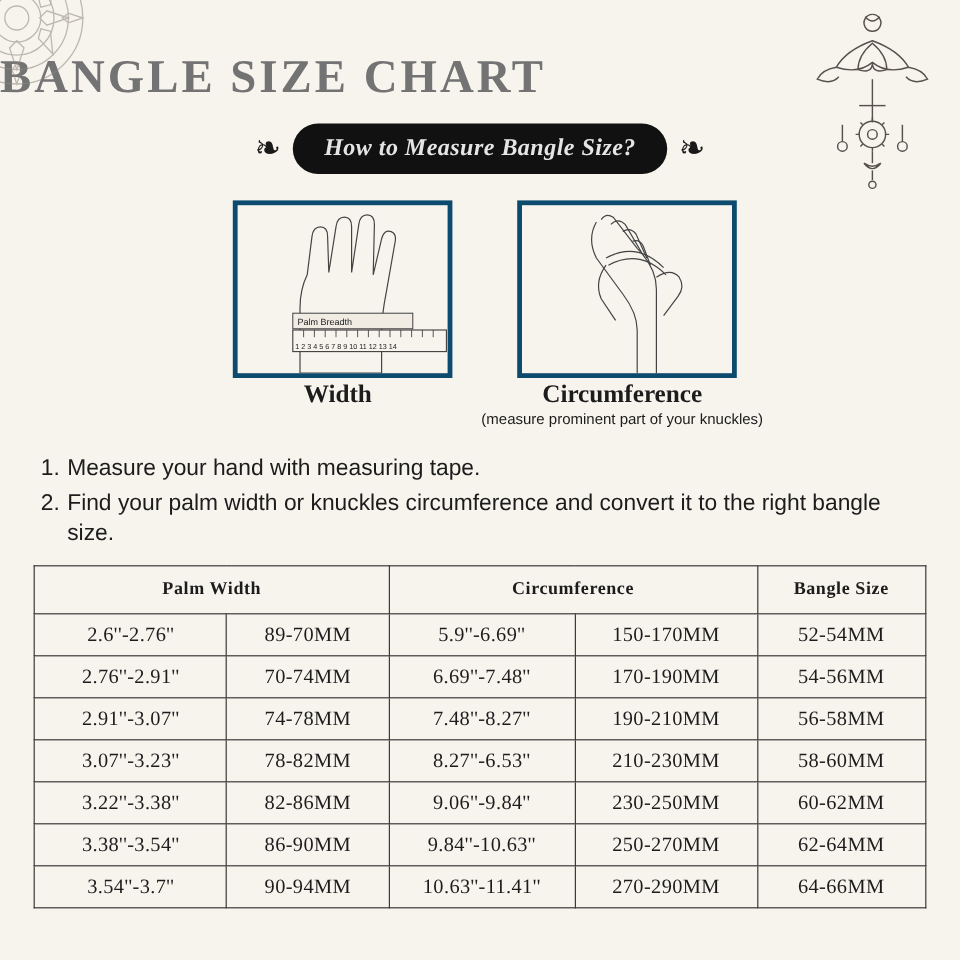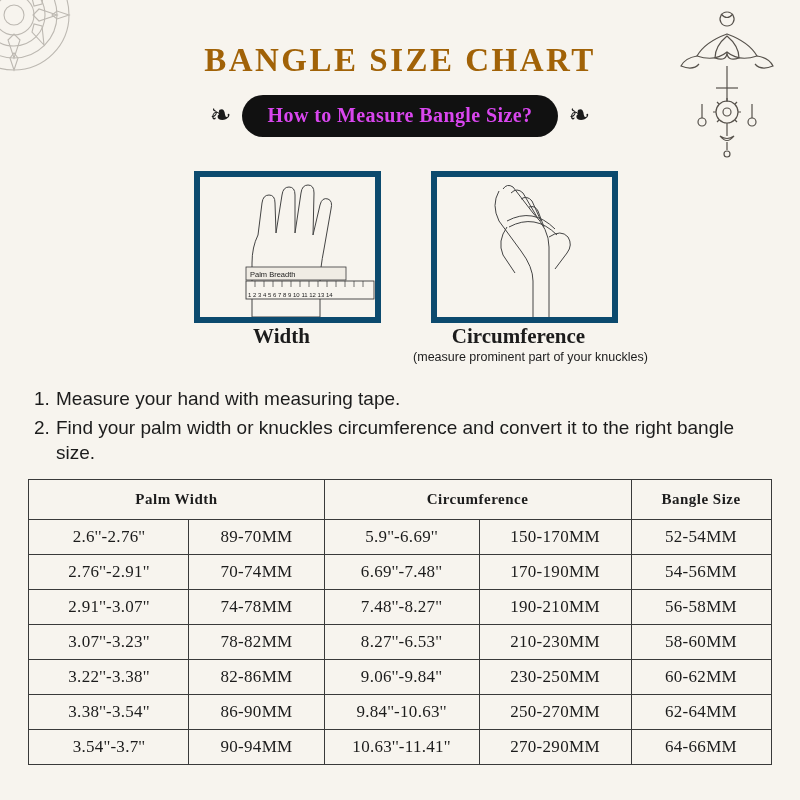--- a/index.html
+++ b/index.html
@@ -31,89 +31,89 @@
     right: 18px;
     top: 4px;
     width: 110px;
     height: 160px;
     opacity: .85;
     pointer-events: none;
   }
 
   
   .title {
-    text-align: center;
-    font-family: "Liberation Serif", serif;
-    font-size: 33px;
+    text-align: left;
+    font-family: "Liberation Serif", serif;
+    font-size: 39px;
     letter-spacing: 2.5px;
     font-weight: 700;
     margin: 28px 0 0 0;
     padding-top: 14px;
-    color: #a16207;
+    color: #737373;
   }
 
   
   .banner-row {
     display: flex;
     align-items: center;
     justify-content: center;
     margin-top: 16px;
     gap: 10px;
   }
   .swirl {
     font-family: "Liberation Serif", serif;
     font-size: 26px;
     color: #1a1a1a;
     line-height: 1;
     transform: scaleY(1.15);
   }
   .pill {
     background: #111;
-    color: #d946ef;
+    color: #e5e5e5;
     border-radius: 22px;
     padding: 9px 26px 10px 26px;
     font-family: "Liberation Serif", serif;
     font-size: 20px;
     font-weight: 700;
     letter-spacing: .4px;
+    font-style: italic;
   }
 
   
   .figs {
     display: flex;
     justify-content: center;
     gap: 62px;
     margin-top: 22px;
   }
   .fig {
     width: 175px;
     text-align: center;
   }
   .fig-box {
     width: 175px;
     height: 140px;
-    border: 6px solid #0c4a6e;
+    border: 4px solid #0c4a6e;
     background: #f7f4ee;
     position: relative;
     overflow: hidden;
-    margin-top: 12px;
   }
   .fig-caption {
     font-family: "Liberation Serif", serif;
     font-size: 21px;
     font-weight: 700;
     margin-top: 1px;
   }
   .fig-sub {
     font-family: "Liberation Sans", sans-serif;
     font-size: 12.5px;
     margin-top: 1px;
     white-space: nowrap;
     position: relative;
-    left: 12px;
+    left: 0;
   }
   .fig.second .fig-sub {
     margin-left: -60px;
     margin-right: -60px;
   }
 
   
   .steps {
     margin: 22px 34px 0 34px;
   }

